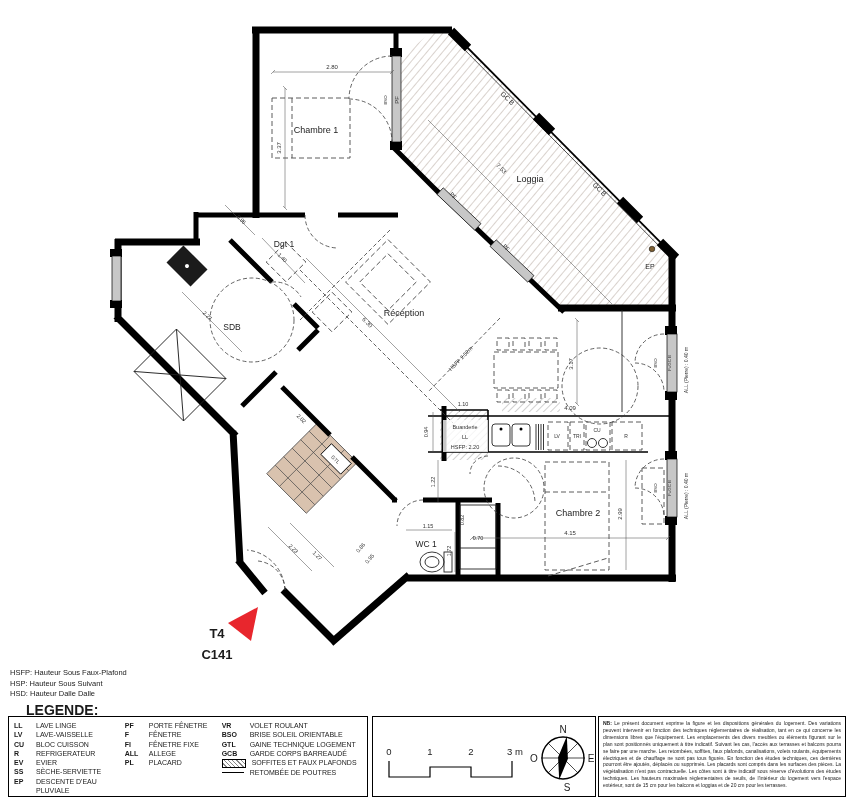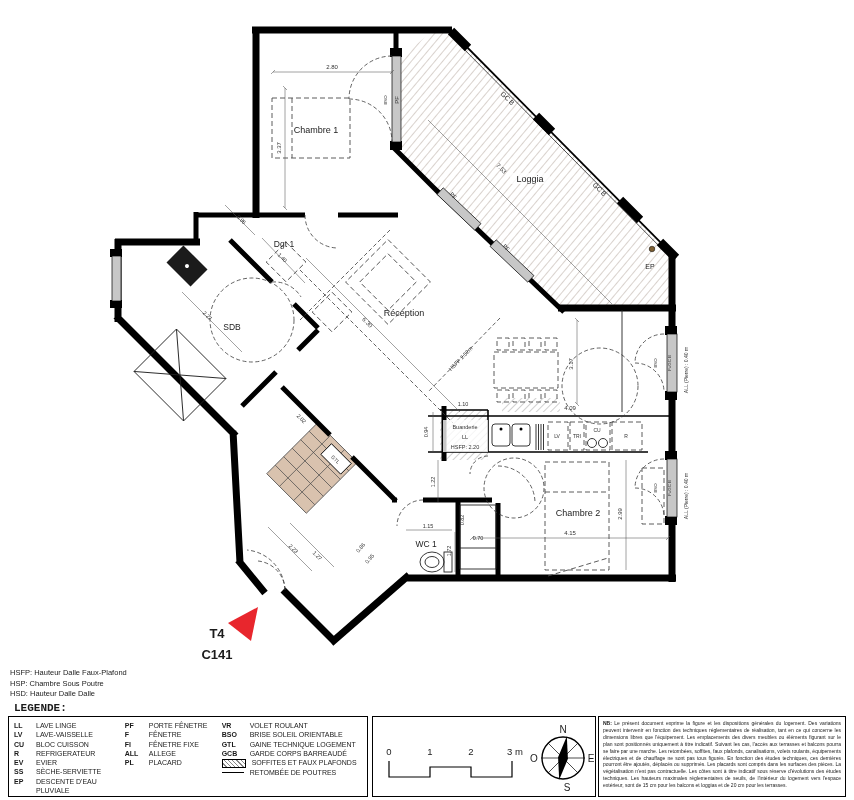--- a/index.html
+++ b/index.html
@@ -17,21 +17,21 @@
   .pier{stroke:#000;stroke-width:9;fill:none;}
   .gc{stroke:#000;stroke-width:1.8;fill:none;}
   .gc2{stroke:#000;stroke-width:0.7;fill:none;}
   .dash{stroke:#3a3a3a;stroke-width:0.8;fill:none;stroke-dasharray:4 2.5;}
   .dashf{stroke:#4a4a4a;stroke-width:0.9;fill:none;stroke-dasharray:5 3;}
   .dim{stroke:#555;stroke-width:0.55;fill:none;}
   .win{fill:#c7c7c7;stroke:#000;stroke-width:0.7;}
   .cap{fill:#000;}
   .wbg{fill:#fff;fill-opacity:0.78;}
   .footnotes{position:absolute;left:10px;top:668px;font-size:7.5px;line-height:10.5px;color:#222;}
-  .legend-title{position:absolute;left:14px;top:702px;font-size:11px;font-weight:bold;font-family:Liberation Mono, monospace;}
+  .legend-title{position:absolute;left:26px;top:702px;font-size:14px;font-weight:bold;}
   .box{position:absolute;top:716px;height:81px;border:1px solid #000;box-sizing:border-box;background:#fff;}
   .legend-box{left:8px;width:360px;padding:4px 5px;display:flex;gap:6px;}
   .lg-col{display:flex;flex-direction:column;}
   .lg-col1{width:106px;} .lg-col2{width:92px;} .lg-col3{width:142px;}
   .lg-row{display:flex;font-size:7px;line-height:9.3px;}
   .lg-abbr{font-weight:bold;flex:0 0 22px;}
   .lg-col2 .lg-abbr{flex-basis:24px;} .lg-col3 .lg-abbr{flex-basis:28px;}
   .lg-label{flex:1;}
   .lg-swatch{flex:0 0 22px;margin-right:6px;}
   .sw-hatch{height:7px;margin-top:1px;border:0.8px solid #000;
@@ -242,22 +242,22 @@
   </g>
 
   <g>
     <polygon points="228,623 258,607 251,641" fill="#e8262d"></polygon>
     <text class="big mid" x="217" y="638">T4</text>
     <text class="big mid" x="217" y="659">C141</text>
   </g>
 </svg>
 
 <div class="footnotes">
-  <div>HSFP: Hauteur Dalle Faux-Plafond</div>
-  <div>HSP: Chambre Sous Poutre</div>
+  <div>HSFP: Hauteur Sous Faux-Plafond</div>
+  <div>HSP: Hauteur Sous Suivant</div>
   <div>HSD: Hauteur Dalle Dalle</div>
 </div>
 
 <div class="legend-title">LEGENDE:</div>
 
 <div class="box legend-box">
   <div class="lg-col lg-col1">
     <div class="lg-row">
           <span class="lg-abbr">LL</span>
           <span class="lg-label">LAVE LINGE</span>

